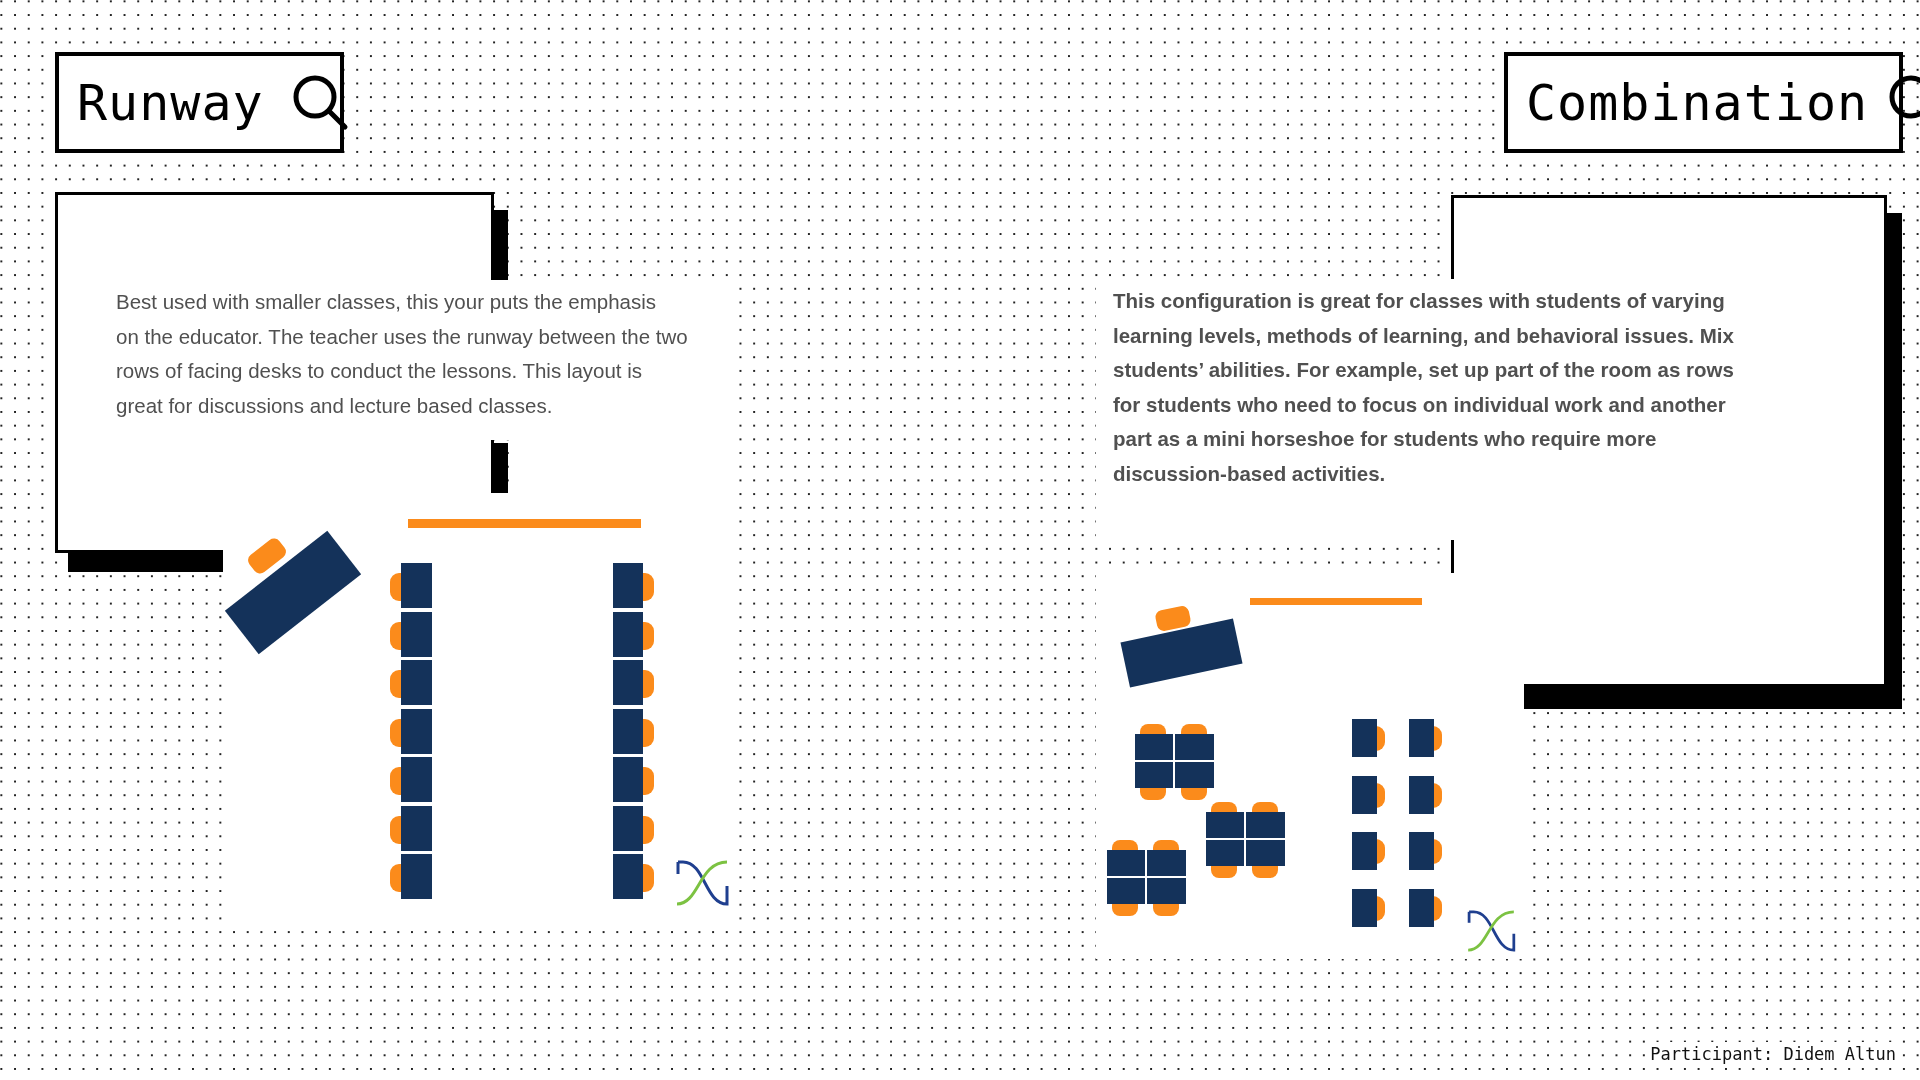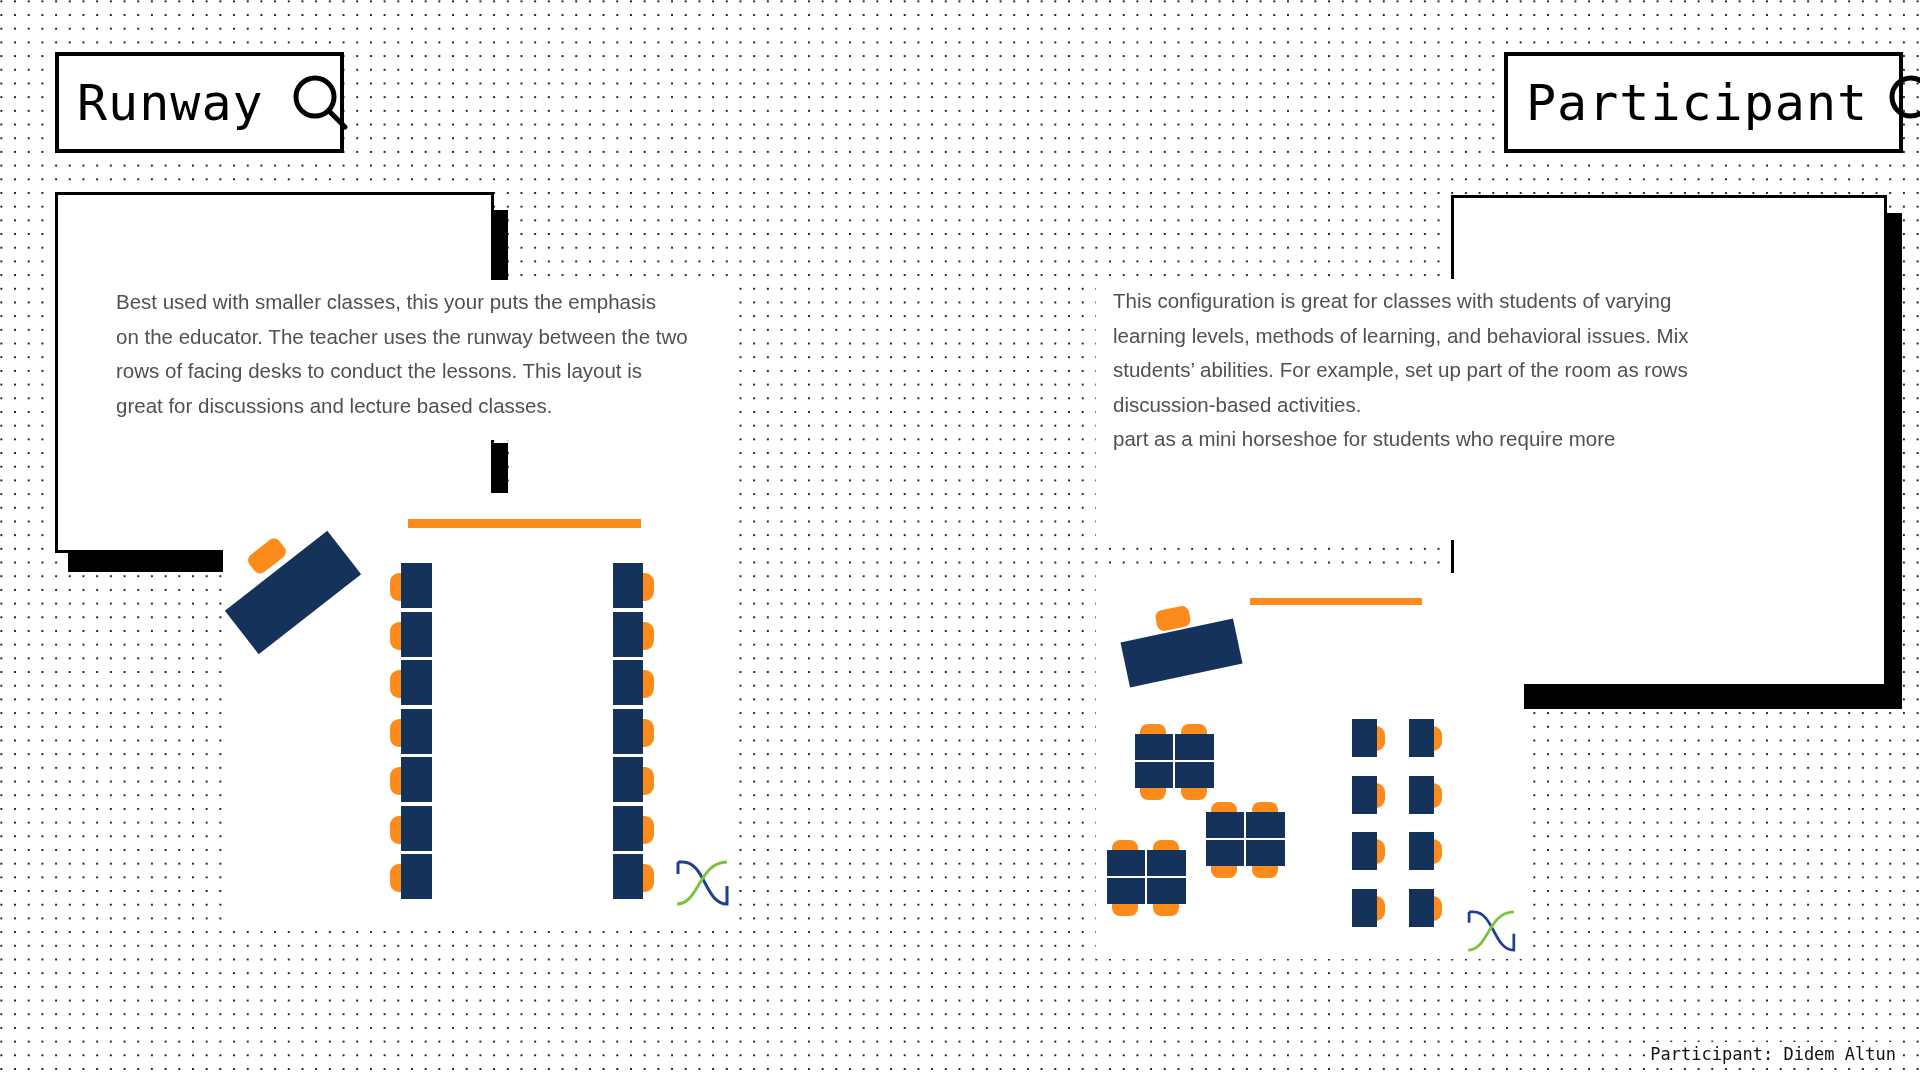--- a/index.html
+++ b/index.html
@@ -39,21 +39,21 @@
 
 <div class="title-box" style="left:55px; top:52px; width:289px; height:101px; padding-left:18px;">
   <span class="t">Runway</span>
   <svg width="66" height="66" viewBox="0 0 66 66" style="margin-left:24px;">
     <circle cx="27" cy="27" r="19" fill="none" stroke="#000" stroke-width="5"></circle>
     <line x1="41" y1="41" x2="57" y2="57" stroke="#000" stroke-width="5" stroke-linecap="round"></line>
   </svg>
 </div>
 
 <div class="title-box" style="left:1504px; top:52px; width:399px; height:101px; padding-left:18px;">
-  <span class="t">Participant</span>
+  <span class="t">Combination</span>
   <svg width="66" height="66" viewBox="0 0 66 66" style="margin-left:16px;">
     <circle cx="27" cy="27" r="19" fill="none" stroke="#000" stroke-width="5"></circle>
     <line x1="41" y1="41" x2="57" y2="57" stroke="#000" stroke-width="5" stroke-linecap="round"></line>
   </svg>
 </div>
 
 <div class="black" style="left:490px; top:210px; width:18px; height:70px;"></div>
 <div class="black" style="left:490px; top:443px; width:18px; height:50px;"></div>
 <div class="black" style="left:68px; top:551px; width:161px; height:21px;"></div>
 <div class="card-border" style="left:55px; top:192px; width:439px; height:361px;"></div>
@@ -111,26 +111,27 @@
     <path d="M3 2 L3 14" fill="none" stroke="#1f3f8f" stroke-width="3"></path>
     <path d="M2 44 C24 44 24 2 52 2" fill="none" stroke="#7cc242" stroke-width="3"></path>
   </svg>
 </div>
 
 <div class="black" style="left:1884px; top:213px; width:18px; height:496px;"></div>
 <div class="black" style="left:1522px; top:686px; width:380px; height:23px;"></div>
 <div class="card-border" style="left:1451px; top:195px; width:436px; height:492px;"></div>
 <div class="white" style="left:1096px; top:279px; width:756px; height:266px;"></div>
 <div class="black" style="left:1451px; top:540px; width:3px; height:33px;"></div>
-<div class="para" style="left:1113px; top:284px; width:740px;">
+<div class="para" style="left:1113px; top:284px; width:740px;font-weight:bold;">
   <div>This configuration is great for classes with students of varying</div>
   <div>learning levels, methods of learning, and behavioral issues. Mix</div>
   <div>students’ abilities. For example, set up part of the room as rows</div>
+  <div>for students who need to focus on individual work and another</div>
+  <div>part as a mini horseshoe for students who require more</div>
   <div>discussion-based activities.</div>
-  <div>part as a mini horseshoe for students who require more</div>
 </div>
 
 <div class="white" style="left:1096px; top:573px; width:428px; height:386px;"></div>
 <div>
   <div class="board" style="left:1250px; top:598px; width:172px; height:7px;"></div>
   <div class="chair" style="left:1156px; top:608px; width:34px; height:21px; border-radius:7px; transform:rotate(-12deg);"></div>
   <div class="desk" style="left:1124px; top:630px; width:115px; height:46px; transform:rotate(-12deg);"></div>
   <div id="pods">
       <div class="chair" style="left: 1140px; top: 724px; width: 26px; height: 14px; border-radius: 8px 8px 0px 0px;"></div>
       <div class="chair" style="left: 1181px; top: 724px; width: 26px; height: 14px; border-radius: 8px 8px 0px 0px;"></div>

